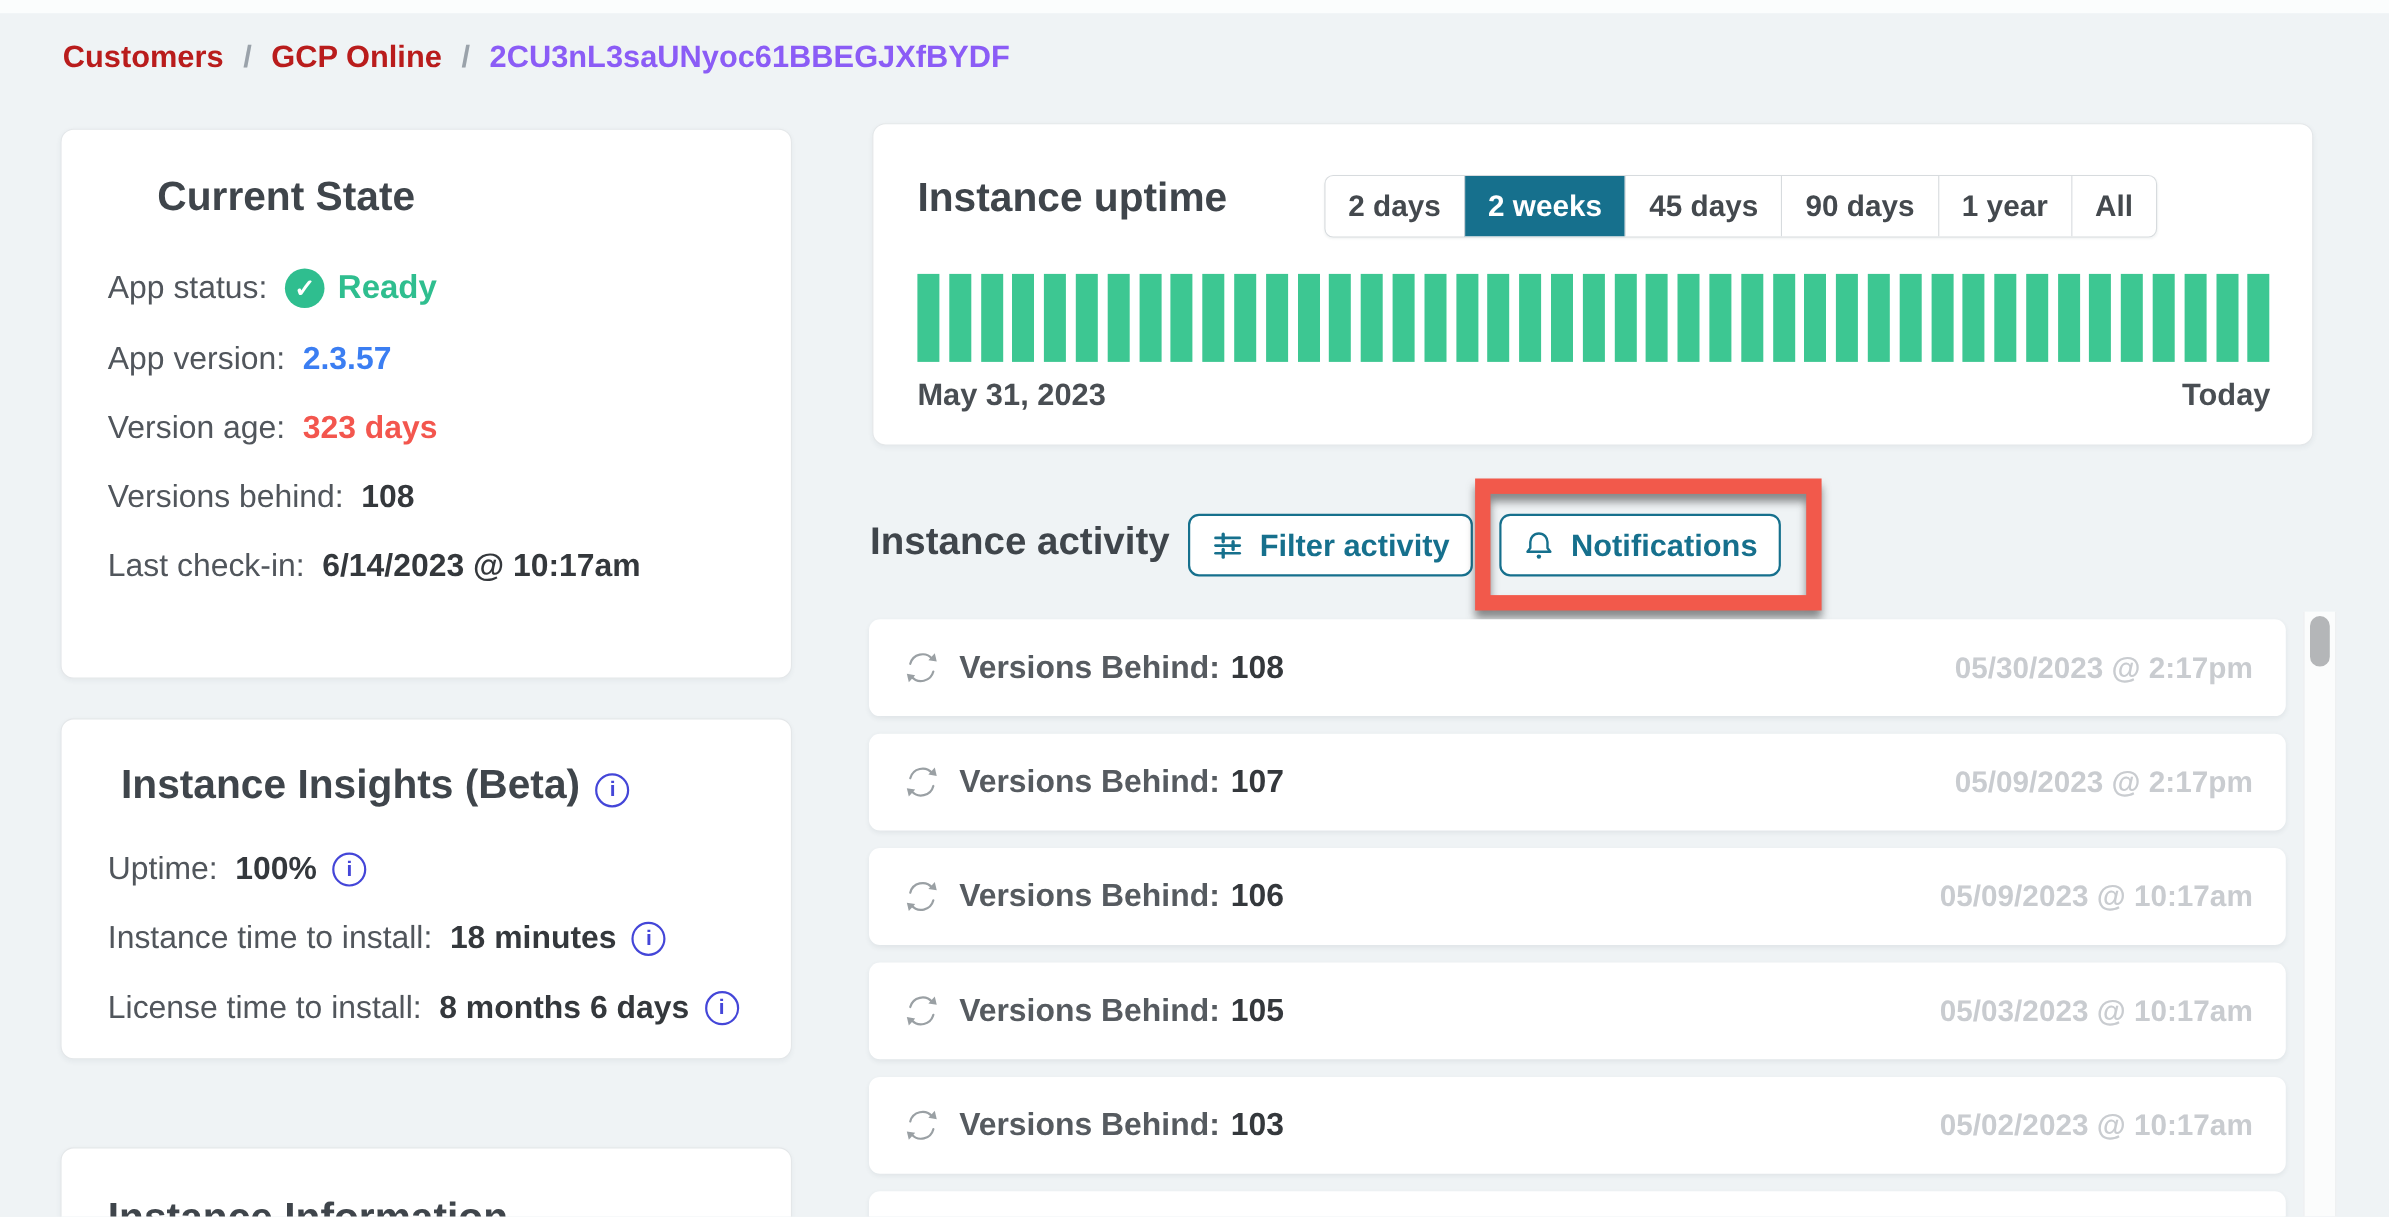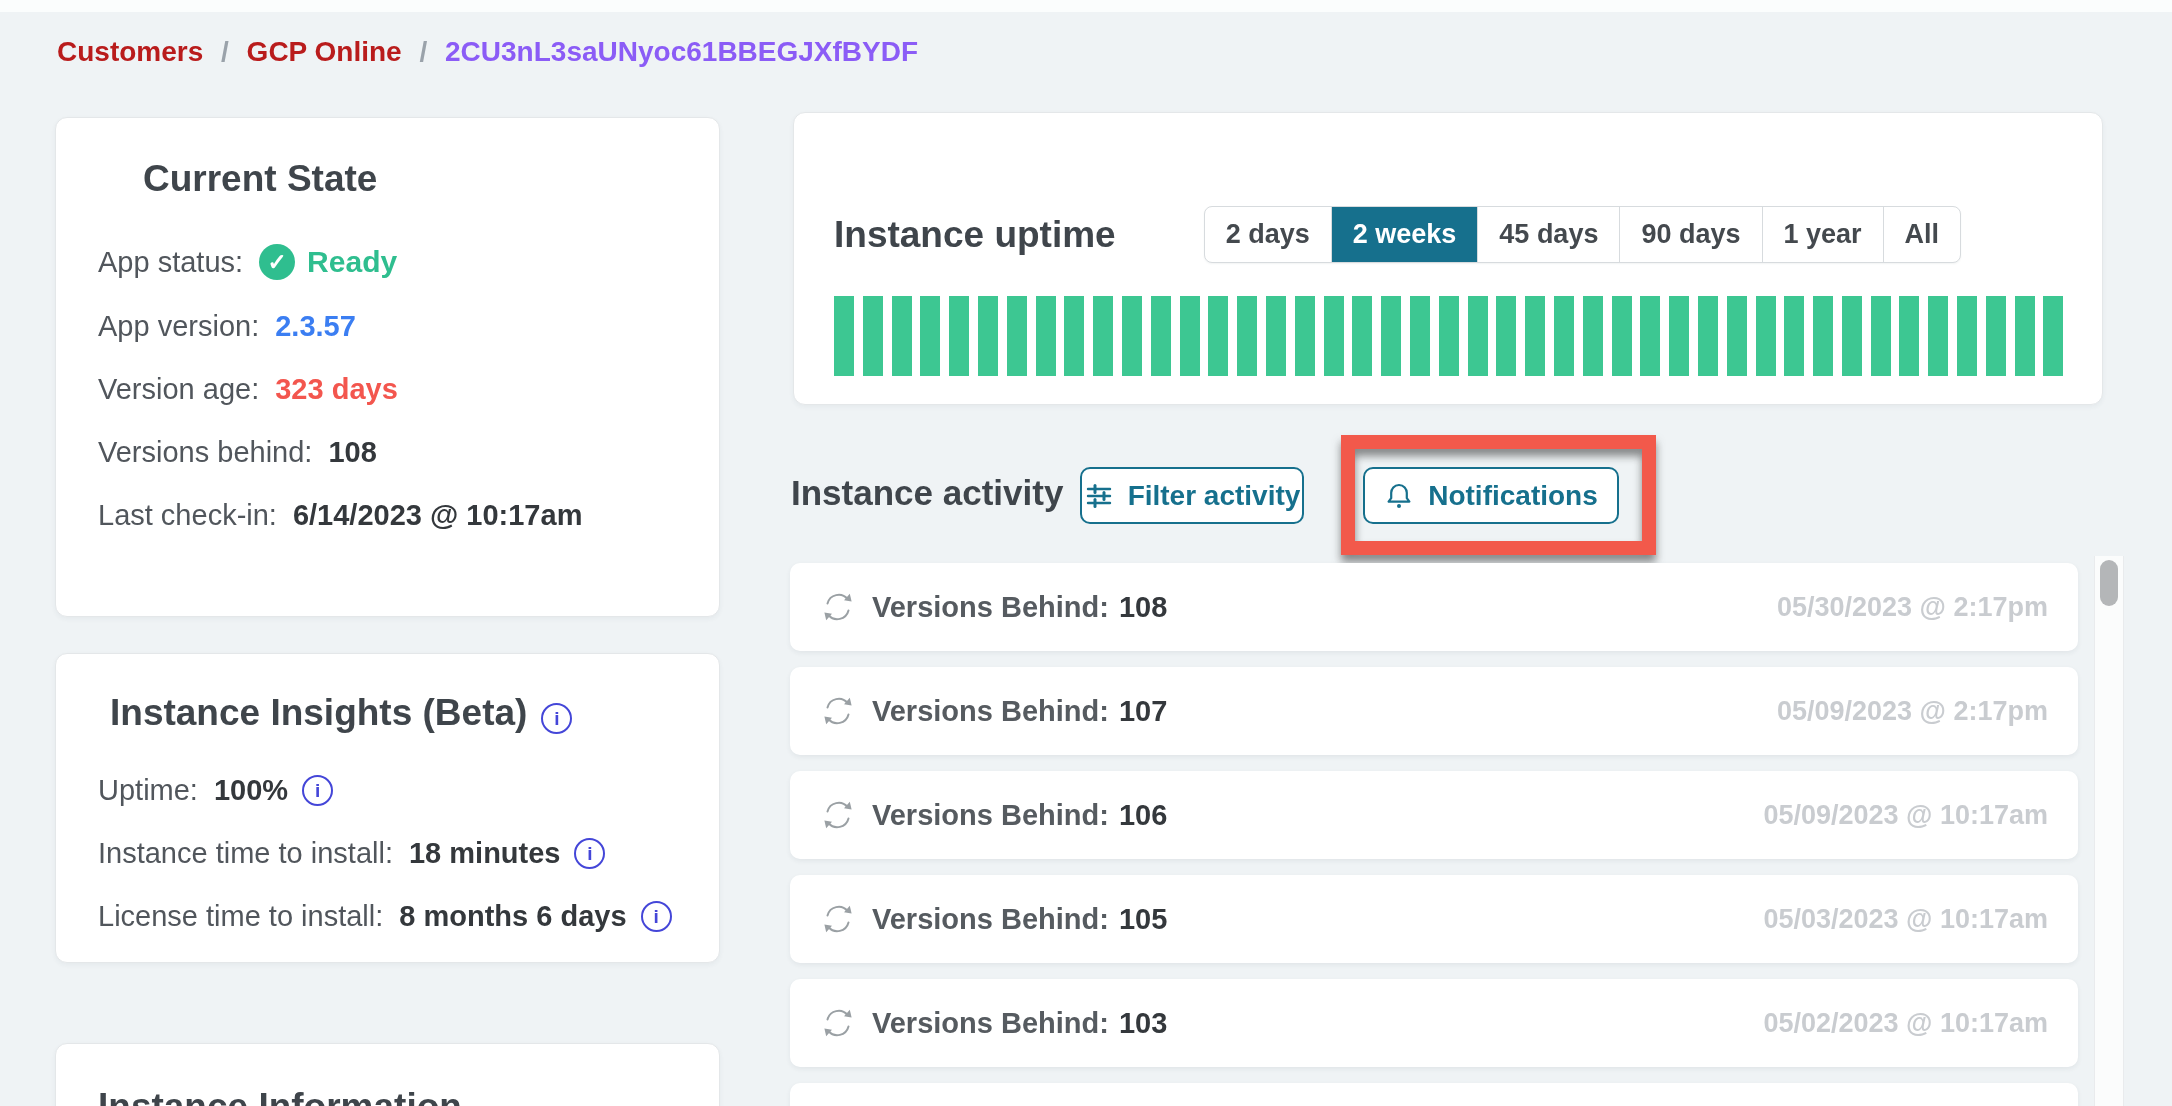--- a/index.html
+++ b/index.html
@@ -49,21 +49,21 @@
   .info-icon {
     width:31px; height:31px; border:2.5px solid #4446d8; border-radius:50%;
     color:#4446d8; font-size:19px; font-weight:bold; font-style:normal;
     display:inline-flex; align-items:center; justify-content:center;
     margin-left:14px; flex:none; cursor:pointer;
   }
   #instance-information { left:55px; top:1043px; width:665px; height:240px; padding:42px; }
 
   
   #uptime-card { left:793px; top:112px; width:1310px; height:293px; padding:46px 40px 0 40px; }
-  .uptime-header { display:flex; align-items:center; height:57px;margin-top:47px; }
+  .uptime-header { display:flex; align-items:flex-start; height:57px; }
   .range-group {
     display:inline-flex; margin-left:88px;
     background:#fff; border:1px solid #d7dbde; border-radius:8px;
     overflow:hidden; height:57px;
     box-shadow:0 1px 2px rgba(40,60,70,0.06);
   }
   .range-btn {
     padding:0 21px; line-height:55px; font-size:27px; font-weight:bold; color:#44494e;
     border-left:1px solid #d7dbde; cursor:pointer; white-space:nowrap;
   }
@@ -76,21 +76,21 @@
     font-size:28px; font-weight:bold; color:#494e53; }
 
   
   .activity-title { position:absolute; left:791px; top:473px; font-size:35px; font-weight:bold; color:#3f454b; }
   .pill-btn {
     position:absolute; height:57px; background:#fff;
     border:2.5px solid #16708d; border-radius:10px;
     display:flex; align-items:center; justify-content:center;
     font-size:28px; font-weight:bold; color:#16708d; cursor:pointer;
   }
-  #filter-btn { left:1080px; top:467px; width:224px; }
+  #filter-btn { left:1080px; top:467px; width:259px; }
   #notifications-btn { left:1363px; top:467px; width:256px; }
   .pill-btn svg { margin-right:14px; }
 
   
   .annotation-rect {
     position:absolute; left:1341px; top:435px; width:315px; height:120px;
     border:14px solid #f2594b; pointer-events:none;
     filter:drop-shadow(0 7px 4px rgba(45,45,45,0.55));
   }
 
@@ -229,20 +229,24 @@
       <div class="bar" style="background: rgb(61, 199, 146); height: 100%;"></div>
       <div class="bar" style="background: rgb(61, 199, 146); height: 100%;"></div>
       <div class="bar" style="background: rgb(61, 199, 146); height: 100%;"></div>
       <div class="bar" style="background: rgb(61, 199, 146); height: 100%;"></div>
       <div class="bar" style="background: rgb(61, 199, 146); height: 100%;"></div>
       <div class="bar" style="background: rgb(61, 199, 146); height: 100%;"></div>
       <div class="bar" style="background: rgb(61, 199, 146); height: 100%;"></div>
       <div class="bar" style="background: rgb(61, 199, 146); height: 100%;"></div>
       <div class="bar" style="background: rgb(61, 199, 146); height: 100%;"></div>
     </div>
+  <div class="bars-labels">
+    <span>May 31, 2023</span>
+    <span>Today</span>
+  </div>
 </div>
 
 <div class="activity-title">Instance activity</div>
 
 <div class="pill-btn" id="filter-btn">
   <svg width="30" height="30" viewBox="0 0 30 30" fill="none" stroke="#16708d" stroke-width="2.4" stroke-linecap="round">
     <line x1="4" y1="8" x2="26" y2="8"></line>
       <line x1="11" y1="4.5" x2="11" y2="11.5" stroke-width="3"></line>
     <line x1="4" y1="15" x2="26" y2="15"></line>
       <line x1="20" y1="11.5" x2="20" y2="18.5" stroke-width="3"></line>

